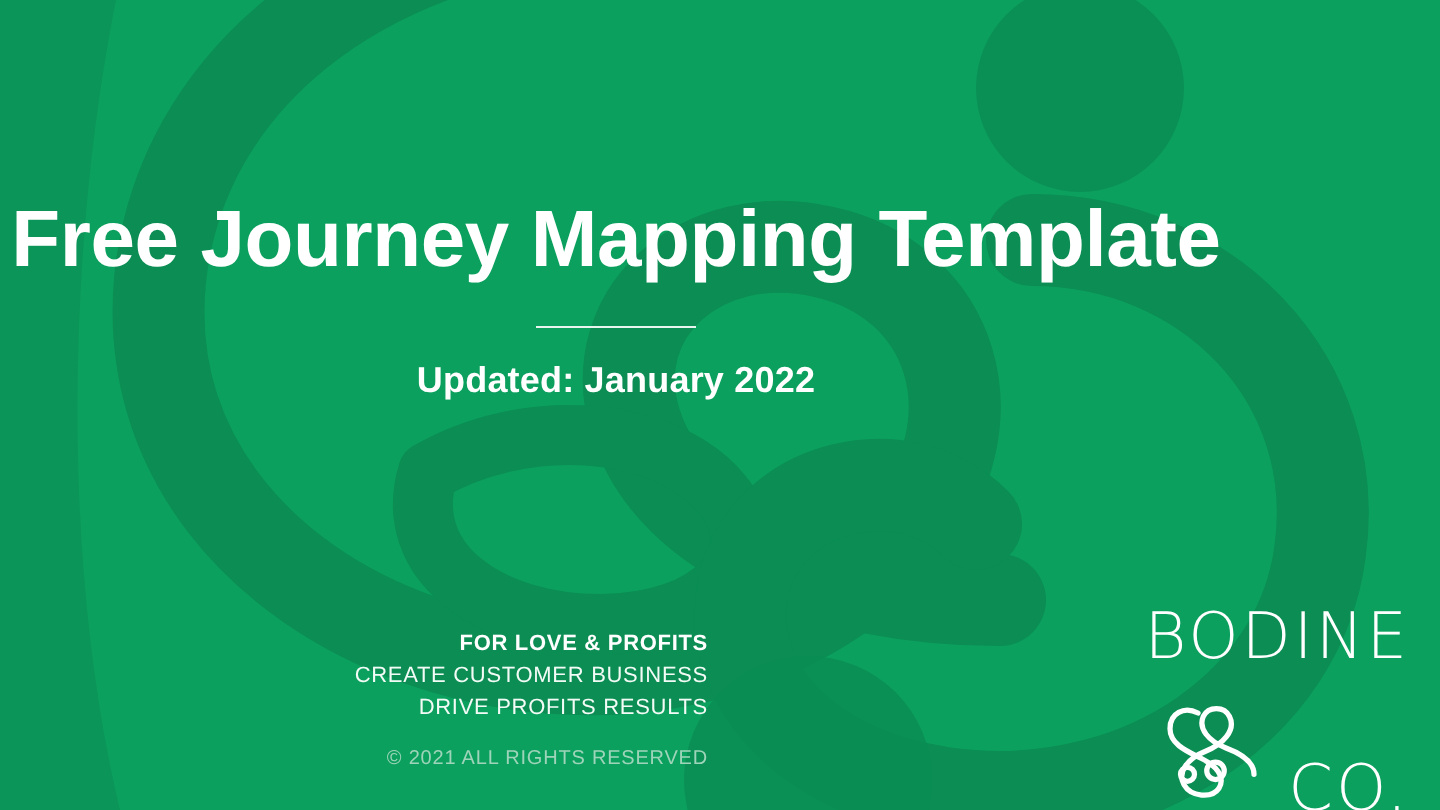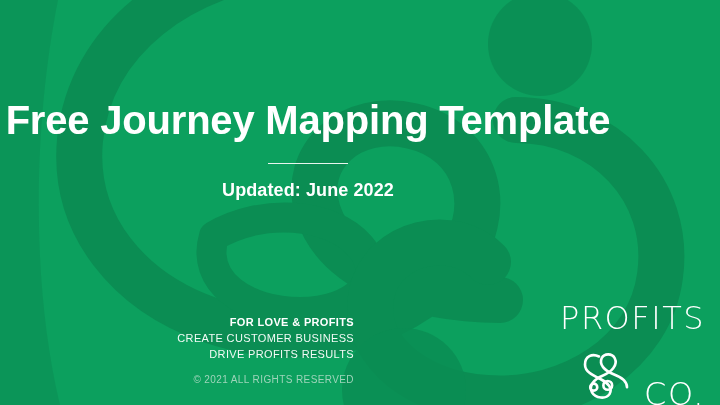--- a/index.html
+++ b/index.html
@@ -161,32 +161,32 @@
         <circle cx="404" cy="390" r="62" stroke-width="0" fill="#0b8d53" opacity="0.85"></circle>
       </g>
 
       <path d="M0 0 L 58 0 C 34 120, 30 280, 60 405 L 0 405 Z" fill="#0b8d53" opacity="0.55"></path>
     </svg>
   </div>
 
   <div class="title-block">
     <div class="slide-title">Free Journey Mapping Template</div>
     <div class="title-divider"></div>
-    <div class="slide-subtitle">Updated: June 2022</div>
+    <div class="slide-subtitle">Updated: January 2022</div>
   </div>
 
   <div class="tagline">
     <div class="tagline-head">FOR LOVE &amp; PROFITS</div>
     <div class="tagline-line">CREATE CUSTOMER BUSINESS</div>
     <div class="tagline-line">DRIVE PROFITS RESULTS</div>
     <div class="copyright">© 2021 ALL RIGHTS RESERVED</div>
   </div>
 
   <div class="logo">
-    <div class="logo-wordmark">PROFITS</div>
+    <div class="logo-wordmark">BODINE</div>
     <div class="logo-row2">
       <svg class="logo-amp" viewBox="0 0 64 64" xmlns="http://www.w3.org/2000/svg" aria-hidden="true">
         <g fill="none" stroke="#ffffff" stroke-width="3" stroke-linecap="round" stroke-linejoin="round">
           <path d="M24 12 C 16 8, 8 12, 8 21 C 8 30, 18 34, 26 38
                    C 34 42, 40 48, 36 55 C 32 61, 20 60, 16 53
                    C 12 46, 18 38, 28 34 C 38 30, 46 22, 42 14
                    C 39 8, 30 8, 27 14 C 24 21, 30 28, 40 32
                    C 48 35, 56 40, 56 47"></path>
           <circle cx="18" cy="47" r="4"></circle>
           <circle cx="34" cy="45" r="5"></circle>

